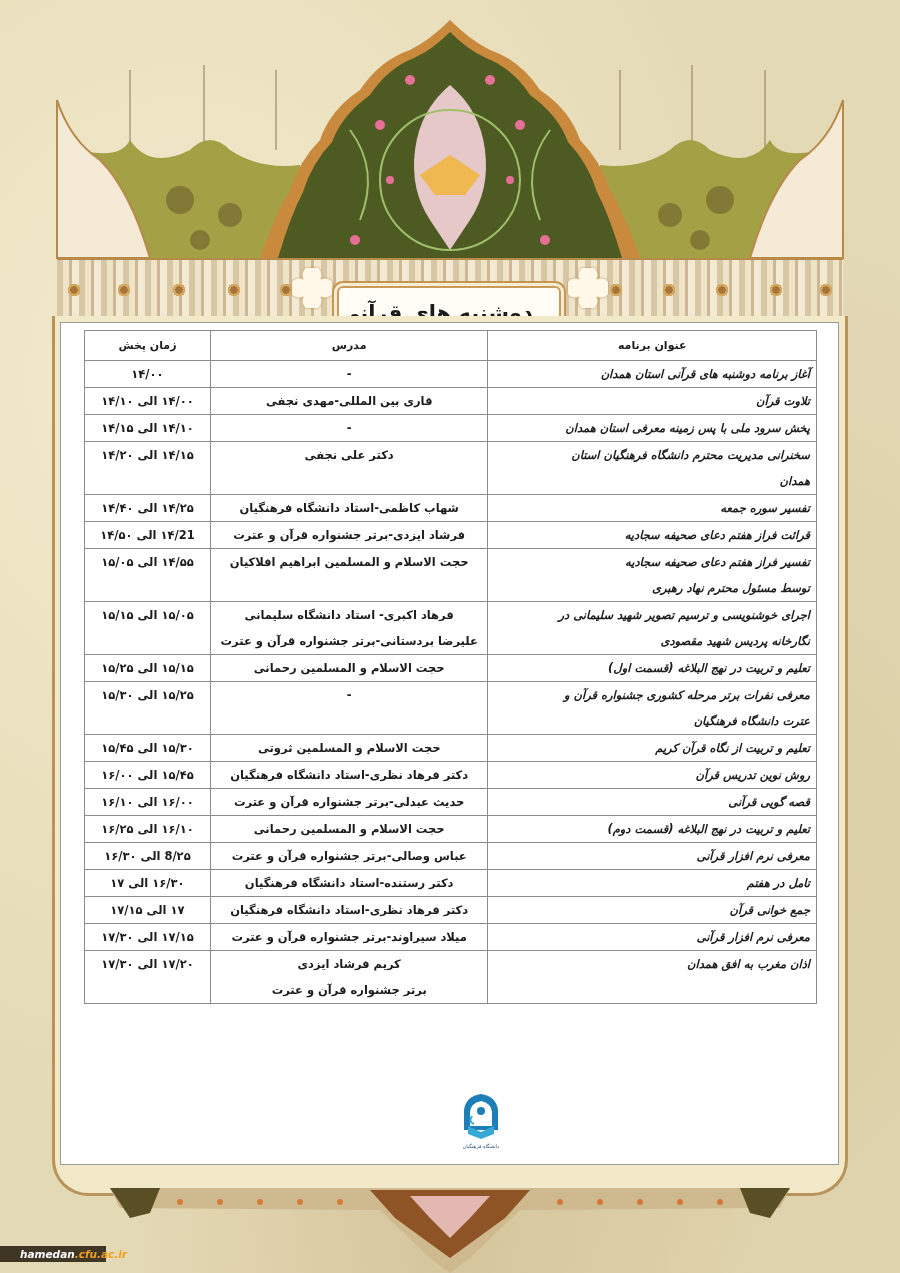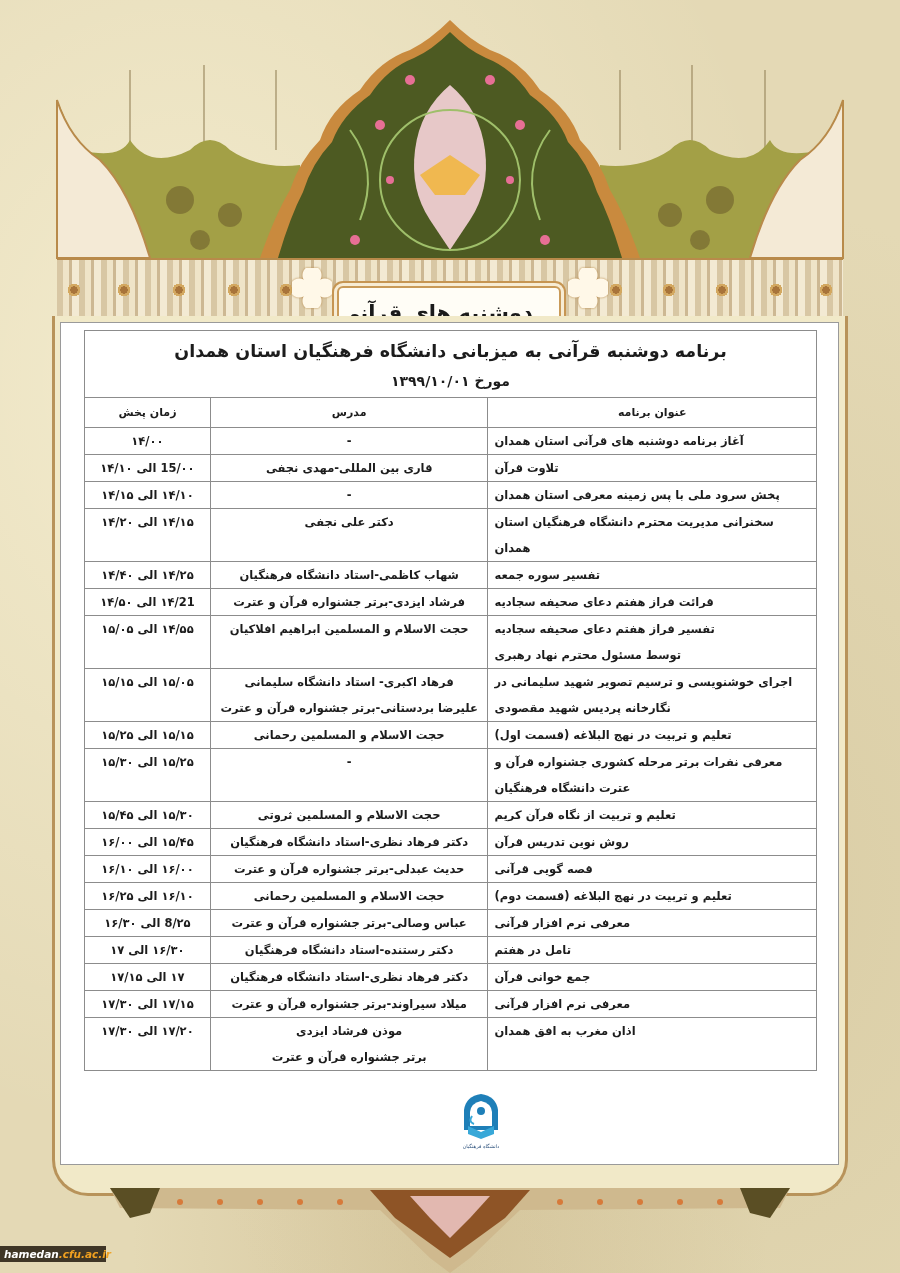--- a/index.html
+++ b/index.html
@@ -82,37 +82,37 @@
       line-height: 26px;
       padding: 0 6px;
     }
     .schedule .heading-cell { padding: 4px 0 2px; }
     .main-heading { display:block; font-size: 17.5px; line-height: 32px; }
     .date-line { display:block; font-size: 14px; line-height: 28px; }
     .schedule th { font-size: 11px; line-height: 29px; }
     .col-title { width: 329px; }
     .col-presenter { width: 278px; }
     .col-time { width: 126px; }
-    td.title-cell { text-align: left; }
+    td.title-cell { text-align: right; font-style: italic; }
     .cell-line { display: block; }
 
     
     .logo { position: absolute; left: 456px; top: 1092px; width: 50px; height: 58px; }
     .logo svg { width: 100%; height: 100%; }
 
     
     .ornament-bottom { position: absolute; left: 0; top: 1188px; width: 900px; height: 85px; }
     .ornament-bottom svg { width: 100%; height: 100%; display:block; }
 
     
     .site-badge {
       position: absolute; left: 0; top: 1246px; height: 16px; width: 106px;
       background: #3f3626;
       font-family: "DejaVu Sans", sans-serif; font-style: italic; font-weight: bold;
-      font-size: 10.5px; line-height: 16px; padding-left: 4px;
+      font-size: 10.5px; line-height: 16px; padding-left: 20px;
       direction: ltr; text-align: left; white-space: nowrap;
     }
     .site-badge .host { color: #ffffff; }
     .site-badge .domain { color: #f0a020; }
   </style>
 </head>
 <body>
 
 <div class="ornament-top">
   <svg viewBox="0 0 900 265" preserveAspectRatio="none">
@@ -178,26 +178,20 @@
 <div class="cartouche">
   <span class="cartouche-title">دوشنبه های قرآنی</span>
 </div>
 
 <div class="frame"></div>
 <div class="panel"></div>
 
 <table class="schedule">
   <tbody>
     <tr>
-      <td colspan="3" class="heading-cell">
-        <span class="main-heading">برنامه دوشنبه قرآنی به میزبانی دانشگاه فرهنگیان استان همدان</span>
-        <span class="date-line">مورخ ۱۳۹۹/۱۰/۰۱</span>
-      </td>
-    </tr>
-    <tr>
       <th class="col-title">عنوان برنامه</th>
       <th class="col-presenter">مدرس</th>
       <th class="col-time">زمان پخش</th>
     </tr>
   </tbody>
   <tbody id="schedule-rows">
       <tr>
         <td class="title-cell">
           <span class="cell-line">آغاز برنامه دوشنبه های قرآنی استان همدان</span>
         </td>
@@ -206,21 +200,21 @@
         </td>
         <td>۱۴/۰۰</td>
       </tr>
       <tr>
         <td class="title-cell">
           <span class="cell-line">تلاوت قرآن</span>
         </td>
         <td>
           <span class="cell-line">قاری بین المللی-مهدی نجفی</span>
         </td>
-        <td>15/۰۰ الی ۱۴/۱۰</td>
+        <td>۱۴/۰۰ الی ۱۴/۱۰</td>
       </tr>
       <tr>
         <td class="title-cell">
           <span class="cell-line">پخش سرود ملی با پس زمینه  معرفی استان همدان</span>
         </td>
         <td>
           <span class="cell-line">-</span>
         </td>
         <td>۱۴/۱۰ الی ۱۴/۱۵</td>
       </tr>
@@ -362,21 +356,21 @@
         <td>
           <span class="cell-line">میلاد سیراوند-برتر جشنواره قرآن و عترت</span>
         </td>
         <td>۱۷/۱۵ الی ۱۷/۳۰</td>
       </tr>
       <tr>
         <td class="title-cell">
           <span class="cell-line">اذان مغرب به افق همدان</span>
         </td>
         <td>
-          <span class="cell-line">موذن فرشاد ایزدی</span>
+          <span class="cell-line">کریم فرشاد ایزدی</span>
           <span class="cell-line">برتر جشنواره قرآن و عترت</span>
         </td>
         <td>۱۷/۲۰ الی ۱۷/۳۰</td>
       </tr>
     </tbody>
 </table>
 
 <div class="logo">
   <svg viewBox="0 0 50 58">
     <path d="M25 2 Q40 4 42 18 L42 38 L8 38 L8 18 Q10 4 25 2 Z" fill="#1e7fb8"></path>

